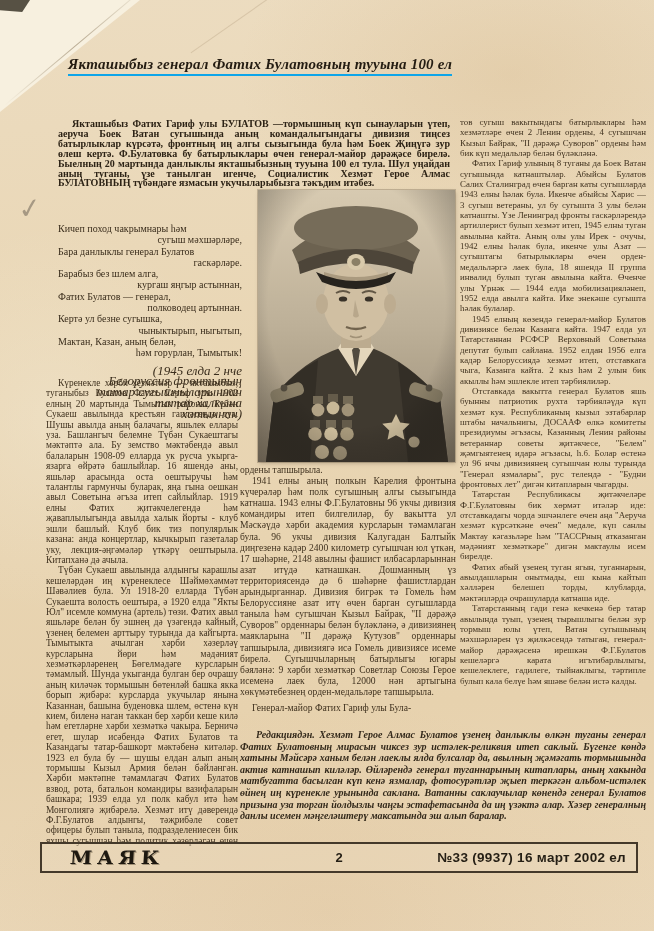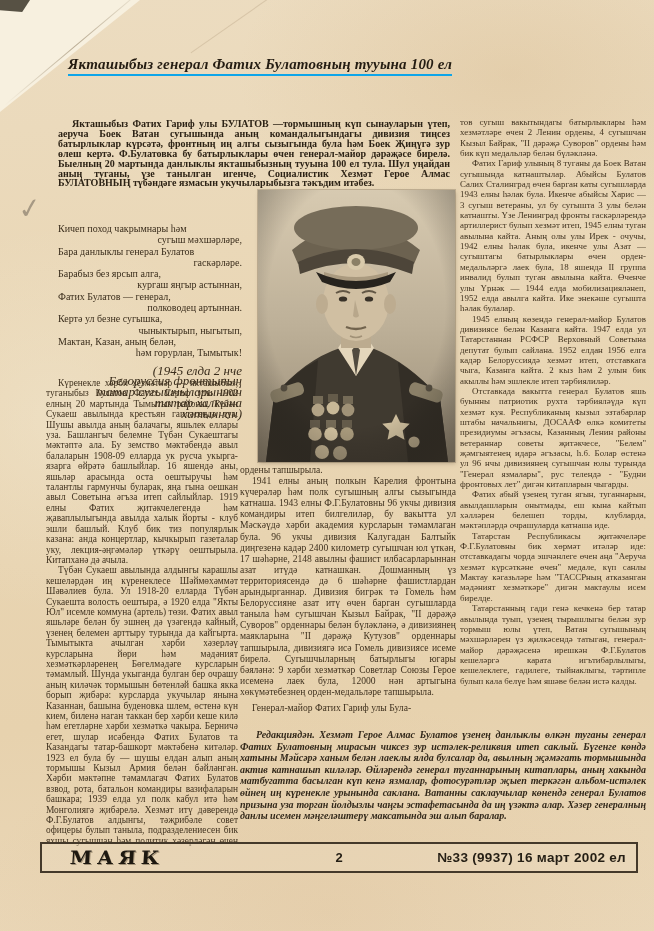--- a/index.html
+++ b/index.html
@@ -90,21 +90,21 @@
   <div class="pencil-mark pencil-2">✓</div>
 
   <div class="kicker">Якташыбыз генерал Фатих Булатовның тууына 100 ел</div>
   <div class="lead">Якташыбыз Фатих Гариф улы БУЛАТОВ —тормышның күп сынауларын үтеп, аеруча Боек Ватан сугышында аның командалыгындагы дивизия тиңсез батырлыклар күрсәтә, фронтның иң алгы сызыгында була һәм Боек Җиңүгә зур өлеш кертә. Ф.Булатовка бу батырлыклары өчен генерал-майор дәрәҗәсе бирелә. Быелның 20 мартында данлыклы якташыбызның тууына 100 ел тула. Шул уңайдан аның туганы, үзе танылган игенче, Социалистик Хезмәт Герое Алмас БУЛАТОВНЫҢ түбәндәге язмасын укучыларыбызга тәкъдим итәбез.</div>
 
   <div class="poem">
     <div class="pl">Кичеп поход чакрымнары һәм</div>
     <div class="pl ind">сугыш мәхшәрләре,</div>
     <div class="pl">Бара данлыклы генерал Булатов</div>
     <div class="pl ind">гаскәрләре.</div>
-    <div class="pl">Барабыз без ярсып алга,</div>
+    <div class="pl">Барабыз без шлем алга,</div>
     <div class="pl ind">кургаш яңгыр астыннан,</div>
     <div class="pl">Фатих Булатов — генерал,</div>
     <div class="pl ind">полководец артыннан.</div>
     <div class="pl">Кертә ул безне сугышка,</div>
     <div class="pl ind">чыныктырып, ныгытып,</div>
     <div class="pl">Мактан, Казан, аның белән,</div>
     <div class="pl ind">һәм горурлан, Тымытык!</div>
     <div class="poem-attr">(1945 елда 2 нче Белоруссия фронтының татар сугышчыларыннан татар халкына хатыннан)</div>
   </div>
 
@@ -185,22 +185,22 @@
     <p class="cont">ордены тапшырыла.</p>
     <p>1941 елны аның полкын Карелия фронтына күчерәләр һәм полк сугышның алгы сызыгында катнаша. 1943 елны Ф.Г.Булатовны 96 укчы дивизия командиры итеп билгелиләр, бу вакытта ул Мәскәүдә хәрби академия курсларын тәмамлаган була. 96 укчы дивизия Калугадан Балтыйк диңгезенә кадәр 2400 километр сугышчан юл үткән, 17 шәһәрне, 2148 авылны фашист илбасарларыннан азат итүдә катнашкан. Дошманның үз территориясендә дә 6 шәһәрне фашистлардан арындырганнар. Дивизия бигрәк тә Гомель һәм Белоруссияне азат итү өчен барган сугышларда таныла һәм сугышчан Кызыл Байрак, "II дәрәҗә Суворов" орденнары белән бүләкләнә, ә дивизиянең маякларына "II дәрәҗә Кутузов" орденнары тапшырыла, дивизиягә исә Гомель дивизиясе исеме бирелә. Сугышчыларның батырлыгы югары бәяләнә: 9 хәрби хезмәткәр Советлар Союзы Герое исеменә лаек була, 12000 нән артыгына хөкүмәтебезнең орден-медальләре тапшырыла.</p>
     <p class="last">Генерал-майор Фатих Гариф улы Була-</p>
   </div>
 
   <div class="col col-right">
     <p class="cont">тов сугыш вакытындагы батырлыклары һәм хезмәтләре өчен 2 Ленин ордены, 4 сугышчан Кызыл Байрак, "II дәрәҗә Суворов" ордены һәм бик күп медальләр белән бүләкләнә.</p>
     <p>Фатих Гариф улының 8 туганы да Боек Ватан сугышында катнаштылар. Абыйсы Булатов Салих Сталинград өчен барган каты сугышларда 1943 елны һәлак була. Икенче абыйсы Харис — 3 сугыш ветераны, ул бу сугышта 3 улы белән катнашты. Үзе Ленинград фронты гаскәрләрендә артиллерист булып хезмәт итеп, 1945 елны туган авылына кайта. Аның олы улы Ирек - очучы, 1942 елны һәлак була, икенче улы Азат — сугыштагы батырлыклары өчен орден-медальләргә лаек була, 18 яшендә II группа инвалид булып туган авылына кайта. Өченче улы Үрнәк — 1944 елда мобилизацияләнеп, 1952 елда авылга кайта. Ике энекәше сугышта һәлак булалар.</p>
     <p>1945 елның көзендә генерал-майор Булатов дивизиясе белән Казанга кайта. 1947 елда ул Татарстаннан РСФСР Верховный Советына депутат булып сайлана. 1952 елдан 1956 елга кадәр Белоруссиядә хезмәт итеп, отставкага чыга, Казанга кайта. 2 кыз һәм 2 улын бик акыллы һәм эшлекле итеп тәрбиялиләр.</p>
     <p>Отставкада вакытта генерал Булатов яшь буынны патриотик рухта тәрбияләүдә күп хезмәт куя. Республиканың кызыл эзтабарлар штабы начальнигы, ДОСААФ өлкә комитеты президиумы әгъзасы, Казанның Ленин районы ветераннар советы җитәкчесе, "Белем" җәмгыятенең идарә әгъзасы, һ.б. Болар өстенә ул 96 нчы дивизиянең сугышчан юлы турында "Генерал язмалары", рус телендә - "Будни фронтовых лет" дигән китапларын чыгарды.</p>
+    <p>Татарстан Республикасы җитәкчеләре Ф.Г.Булатовны бик хөрмәт итәләр иде: отставкадагы чорда эшчәнлеге өчен аңа "Аеруча хезмәт күрсәткәне өчен" медале, күп санлы Мактау кәгазьләре һәм "ТАССРның атказанган мәдәният хезмәткәре" дигән мактаулы исем бирелде.</p>
     <p>Фатих абый үзенең туган ягын, туганнарын, авылдашларын онытмады, еш кына кайтып хәлләрен белешеп торды, клубларда, мәктәпләрдә очрашуларда катнаша иде.</p>
-    <p>Татарстан Республикасы җитәкчеләре Ф.Г.Булатовны бик хөрмәт итәләр иде: отставкадагы чорда эшчәнлеге өчен аңа "Аеруча хезмәт күрсәткәне өчен" медале, күп санлы Мактау кәгазьләре һәм "ТАССРның атказанган мәдәният хезмәткәре" дигән мактаулы исем бирелде.</p>
     <p>Татарстанның гади генә кечкенә бер татар авылында туып, үзенең тырышлыгы белән зур тормыш юлы үтеп, Ватан сугышының мәхшәрләрен үз җилкәсендә татыган, генерал-майор дәрәҗәсенә ирешкән Ф.Г.Булатов кешеләргә карата игътибарлылыгы, кешелеклеге, гадилеге, тыйнаклыгы, тәртипле булып кала белүе һәм яшәве белән истә калды.</p>
   </div>
 
   <div class="editorial">
     <span class="leadin">Редакциядән.</span><span> Хезмәт Герое Алмас Булатов үзенең данлыклы өлкән туганы генерал Фатих Булатовның мирасын чиксез зур истәлек-реликвия итеп саклый. Бүгенге көндә хатыны Мәйсәрә ханым белән лаеклы ялда булсалар да, авылның җәмәгать тормышында актив катнашып киләләр. Өйләрендә генерал туганнарының китаплары, аның хакында матбугатта басылган күп кенә язмалар, фотосурәтләр җыеп теркәгән альбом-истәлек өйнең иң күренекле урынында саклана. Ватанны саклаучылар көнендә генерал Булатов призына уза торган йолдызлы чаңгы эстафетасында да иң үзәктә алар. Хәзер генералның данлы исемен мәңгеләштерү максатында эш алып баралар.</span>
   </div>
 
   <div class="footer-box">
     <span class="logo">МАЯК</span>
     <span class="page-num">2</span>

